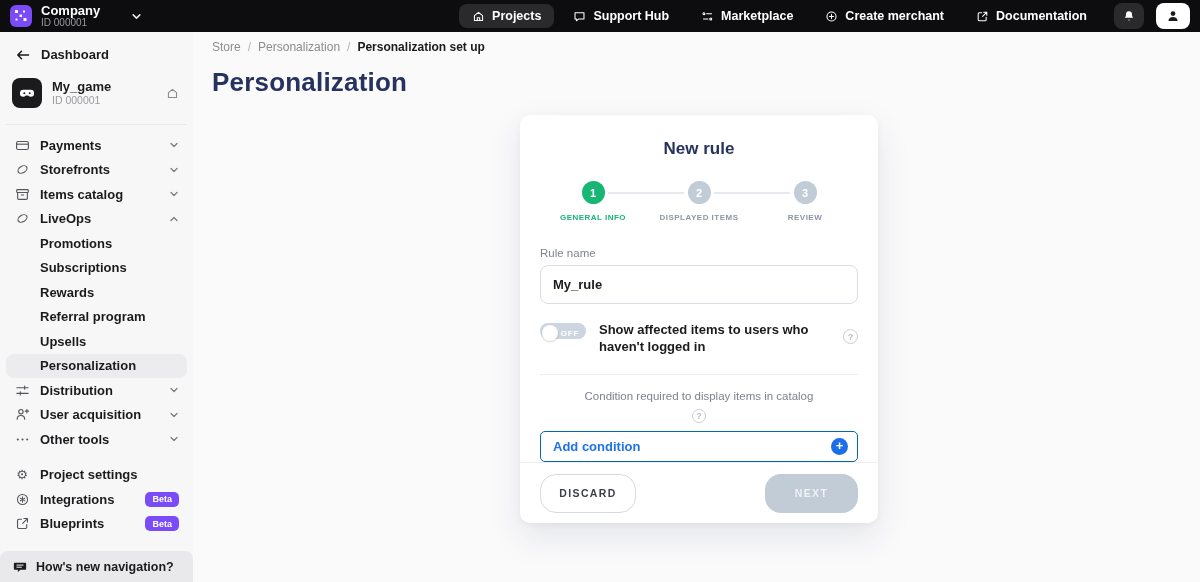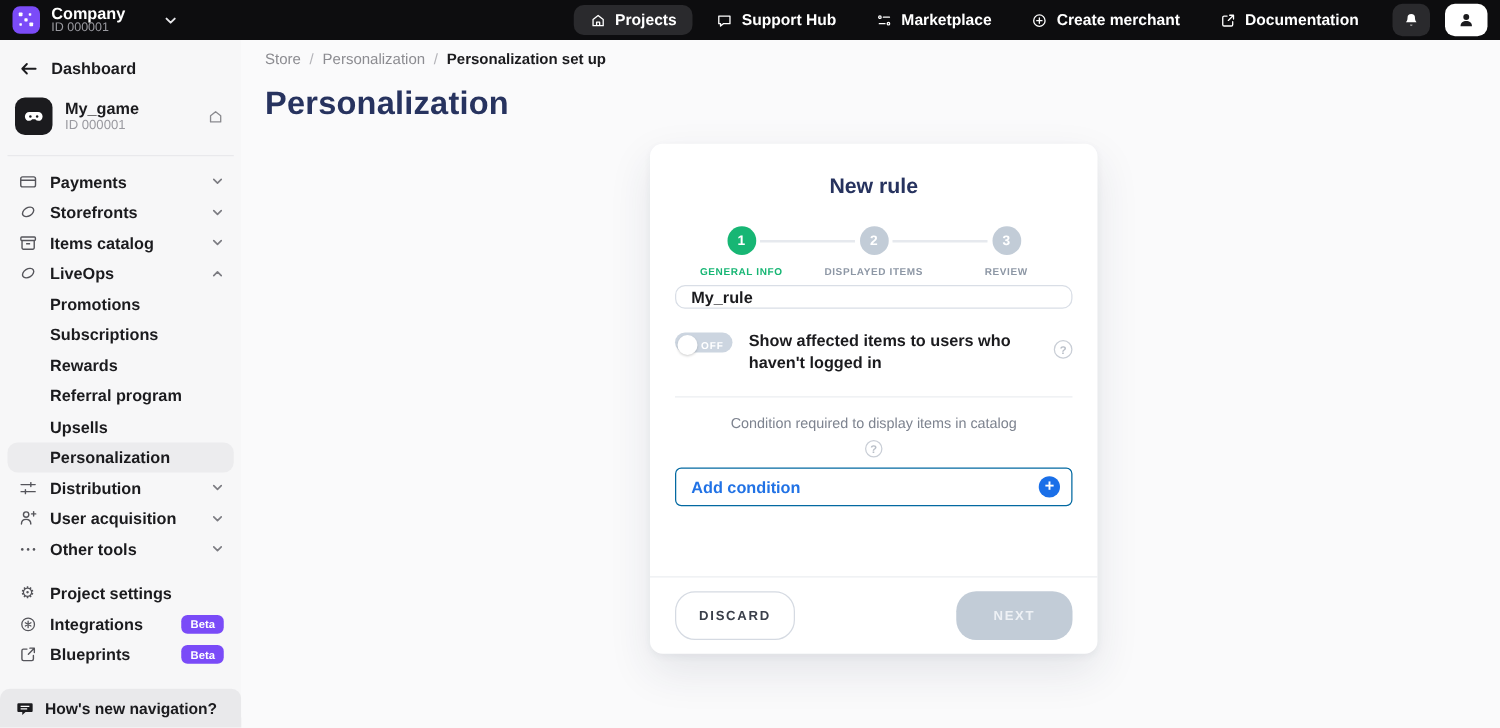--- a/index.html
+++ b/index.html
@@ -64,21 +64,21 @@
   .step { flex:1; position:relative; display:flex; flex-direction:column; align-items:center; }
   .step:not(:first-child)::before { content:""; position:absolute; top:11px; left:calc(-50% + 15px);
        width:calc(100% - 30px); height:2px; background:#e6e9ee; }
   .step-circle { width:23px; height:23px; border-radius:50%; background:#c2ccd7; color:#fff;
                  font-size:11px; font-weight:700; display:flex; align-items:center; justify-content:center; z-index:1; }
   .step-label { margin-top:9px; font-size:8px; font-weight:700; letter-spacing:.06em; color:#8d97a5; white-space:nowrap; }
   .step.active .step-circle { background:#17b674; }
   .step.active .step-label { color:#17b674; }
 
   .field-label { margin-top:25px; font-size:11.5px; color:#7d838f; }
-  .text-input { margin-top:6px; width:100%; height:19px; border:1px solid #d9dee6; border-radius:8px;
+  .text-input { margin-top:6px; width:100%; height:39px; border:1px solid #d9dee6; border-radius:8px;
                 padding:0 12px; font-size:13px; font-weight:700; color:#1b1b1e; background:#fff; outline:none;
                 font-family:"Liberation Sans", sans-serif; }
 
   .toggle-row { margin-top:17px; display:flex; align-items:flex-start; gap:13px; }
   .toggle { position:relative; width:46px; height:16px; border-radius:10px; background:#ccd5e0; flex:none; cursor:pointer; margin-top:2px; }
   .toggle-knob { position:absolute; top:2px; left:2px; width:16px; height:16px; border-radius:50%; background:#fff;
                  box-shadow:0 1px 2px rgba(0,0,0,.18); }
   .toggle-state { position:absolute; top:0; right:7px; height:20px; display:flex; align-items:center;
                   color:#fff; font-size:8px; font-weight:700; letter-spacing:.09em; }
   .toggle-label { font-size:13px; font-weight:700; line-height:17px; width:236px; }
@@ -412,20 +412,21 @@
       <div class="step">
         <div class="step-circle">2</div>
         <div class="step-label">DISPLAYED ITEMS</div>
       </div>
       <div class="step">
         <div class="step-circle">3</div>
         <div class="step-label">REVIEW</div>
       </div>
     </div>
 
+    <div class="field-label">Rule name</div>
     <input class="text-input" type="text" value="My_rule" style="">
 
     <div class="toggle-row">
       <div class="toggle">
         <div class="toggle-knob"></div>
         <div class="toggle-state">OFF</div>
       </div>
       <div class="toggle-label">Show affected items to users who haven't logged in</div>
       <div class="help-dot">?</div>
     </div>

